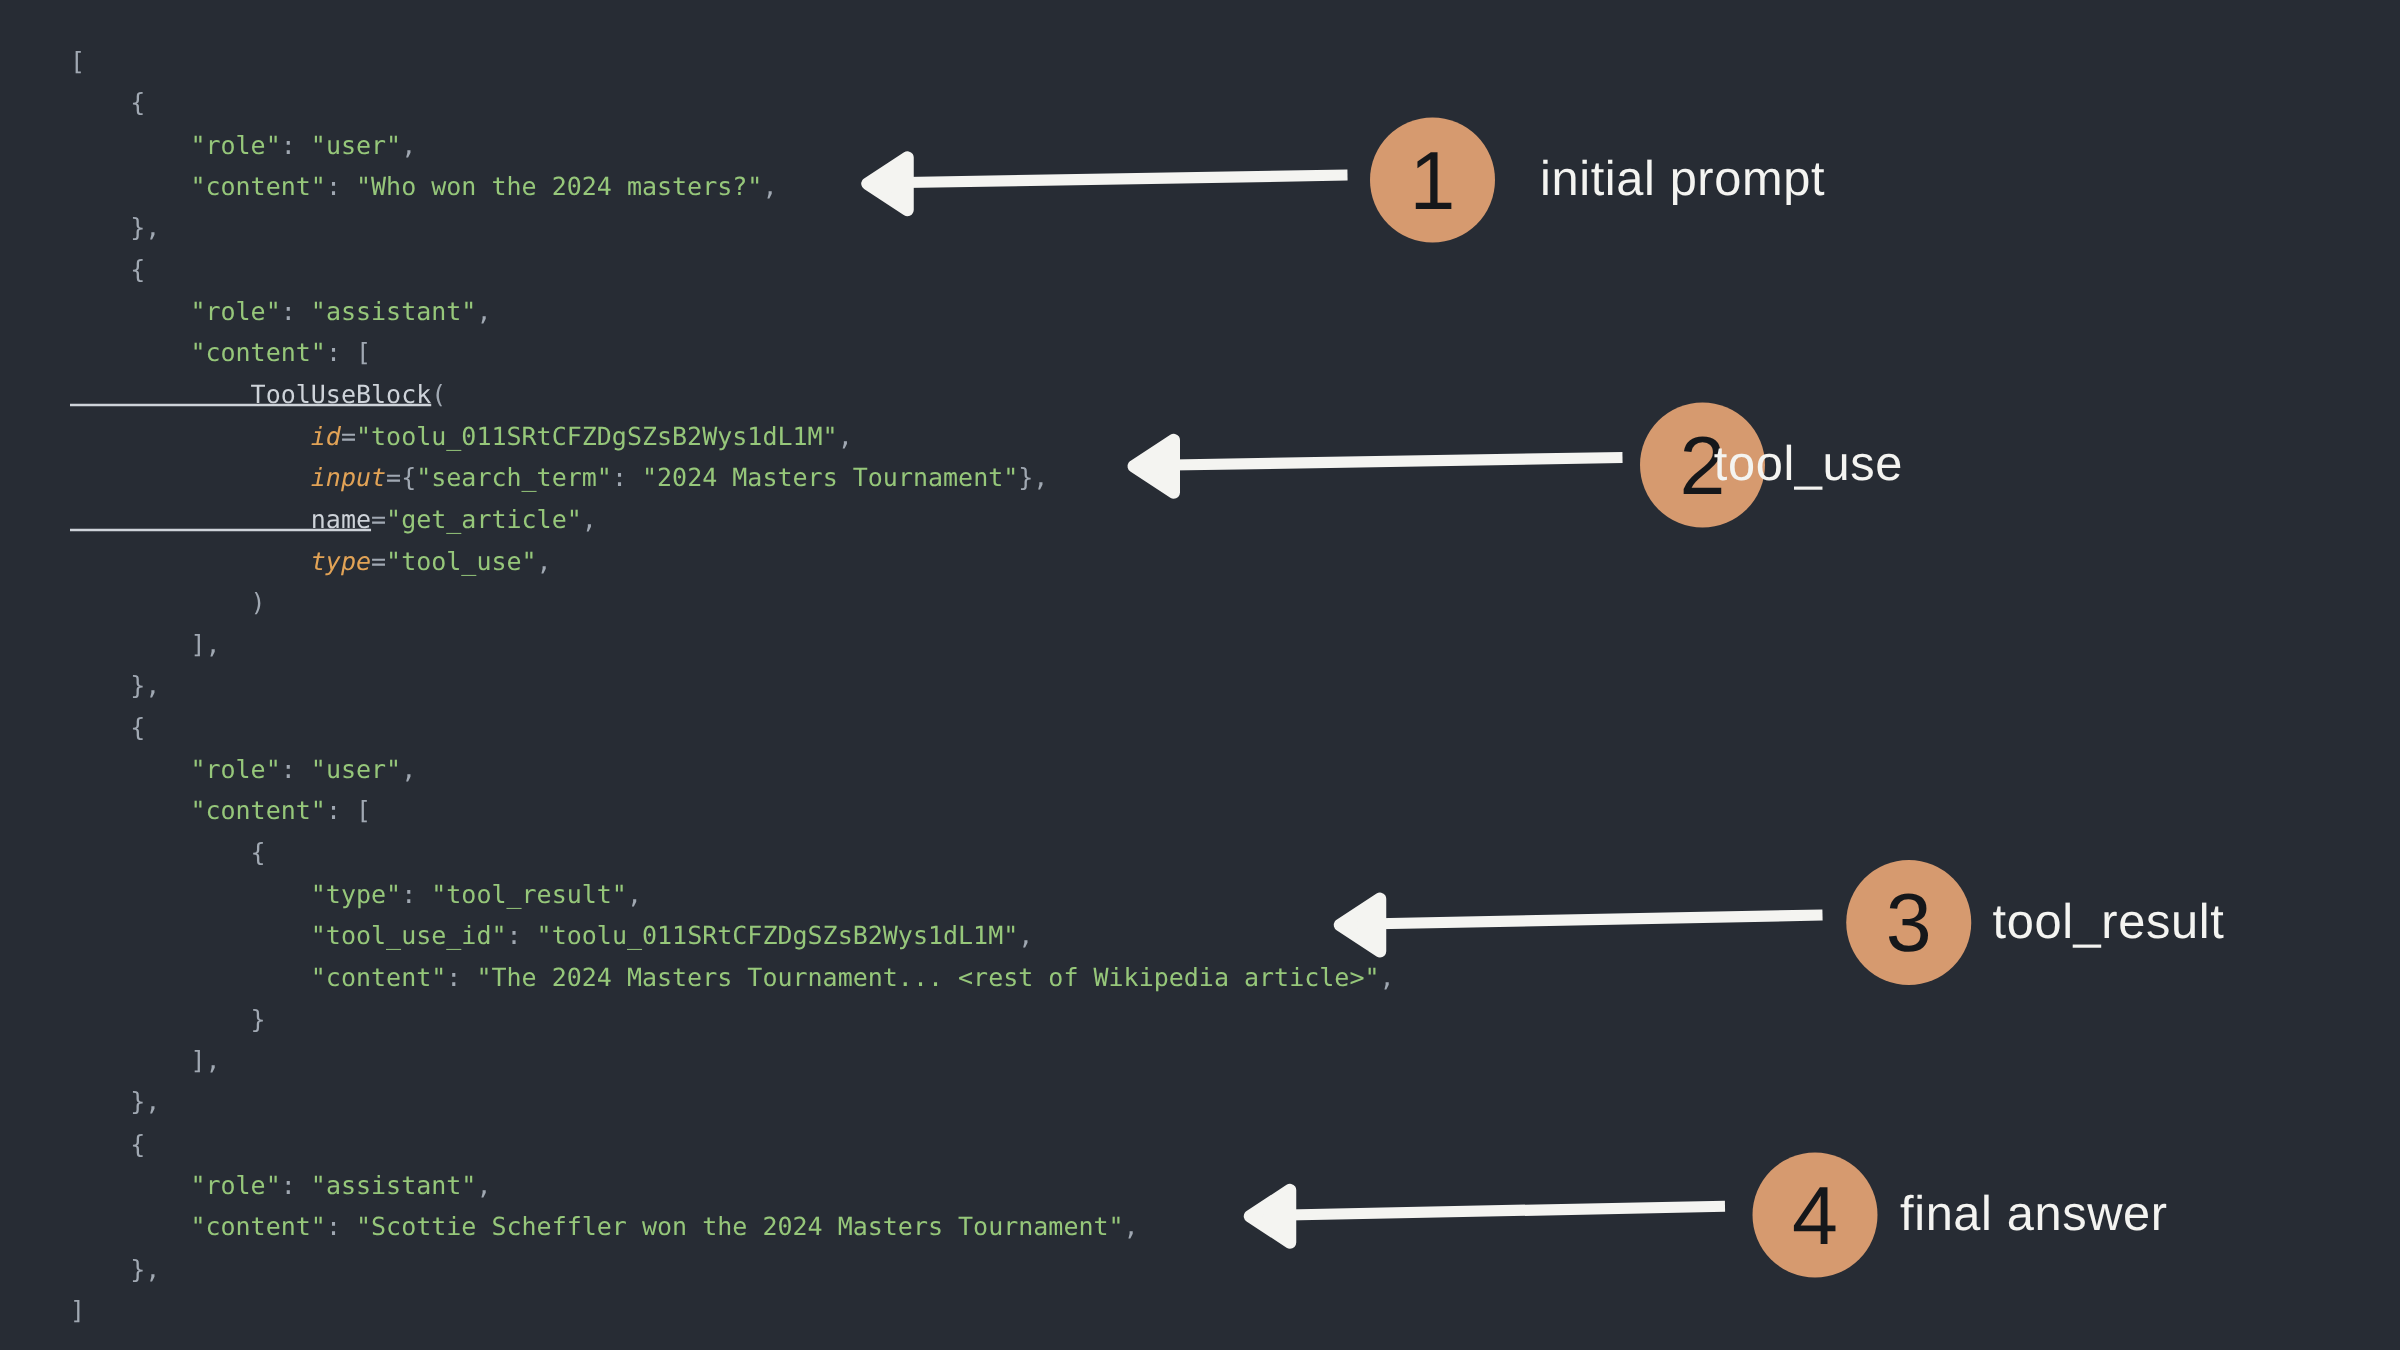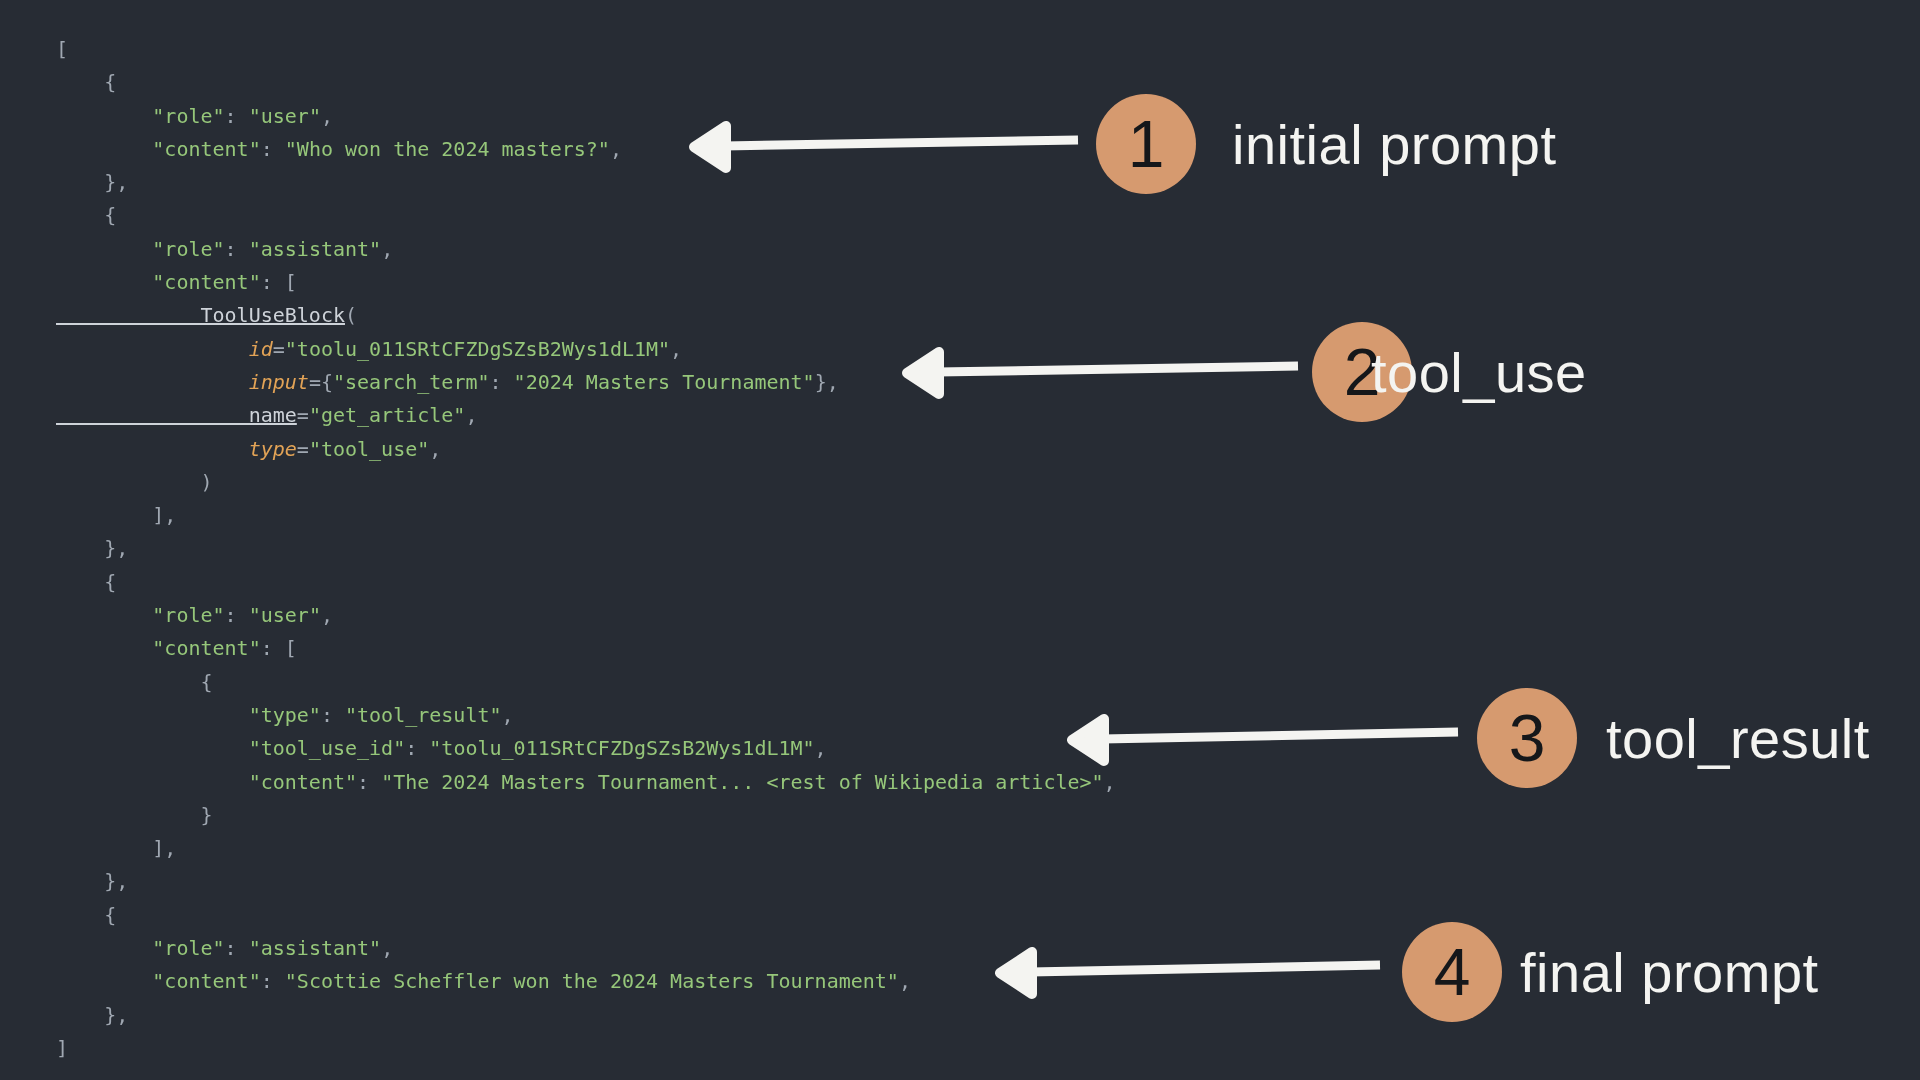--- a/index.html
+++ b/index.html
@@ -41,26 +41,26 @@
     font-size:66px;font-weight:500;
   }
   #badge-1{left:1096px;top:94px;}
   #badge-2{left:1312px;top:322px;}
   #badge-3{left:1477px;top:688px;}
   #badge-4{left:1402px;top:922px;}
 
   
   .ann-label{
     position:absolute;transform:translateY(-50%);
-    color:var(--arrow);font-size:56px;font-weight:500;letter-spacing:0.5px;
+    color:var(--arrow);font-size:39px;font-weight:500;letter-spacing:0.5px;
     white-space:nowrap;
   }
   #label-1{left:1232px;top:144px;}
   #label-2{left:1371px;top:372px;}
-  #label-3{left:1594px;top:738px;margin-left:12px;}
+  #label-3{left:1594px;top:738px;}
   #label-4{left:1520px;top:972px;}
 </style>
 </head>
 <body>
 
 <main>
 
   <div id="code"><div><span class="tk-p">[</span></div><div><span class="tk-p">    {</span></div><div><span class="tk-s">        "role"</span><span class="tk-p">: </span><span class="tk-s">"user"</span><span class="tk-p">,</span></div><div><span class="tk-s">        "content"</span><span class="tk-p">: </span><span class="tk-s">"Who won the 2024 masters?"</span><span class="tk-p">,</span></div><div><span class="tk-p">    },</span></div><div><span class="tk-p">    {</span></div><div><span class="tk-s">        "role"</span><span class="tk-p">: </span><span class="tk-s">"assistant"</span><span class="tk-p">,</span></div><div><span class="tk-s">        "content"</span><span class="tk-p">: [</span></div><div><span class="tk-i">            ToolUseBlock</span><span class="tk-p">(</span></div><div><span class="tk-b">                id</span><span class="tk-p">=</span><span class="tk-s">"toolu_011SRtCFZDgSZsB2Wys1dL1M"</span><span class="tk-p">,</span></div><div><span class="tk-b">                input</span><span class="tk-p">={</span><span class="tk-s">"search_term"</span><span class="tk-p">: </span><span class="tk-s">"2024 Masters Tournament"</span><span class="tk-p">},</span></div><div><span class="tk-i">                name</span><span class="tk-p">=</span><span class="tk-s">"get_article"</span><span class="tk-p">,</span></div><div><span class="tk-b">                type</span><span class="tk-p">=</span><span class="tk-s">"tool_use"</span><span class="tk-p">,</span></div><div><span class="tk-p">            )</span></div><div><span class="tk-p">        ],</span></div><div><span class="tk-p">    },</span></div><div><span class="tk-p">    {</span></div><div><span class="tk-s">        "role"</span><span class="tk-p">: </span><span class="tk-s">"user"</span><span class="tk-p">,</span></div><div><span class="tk-s">        "content"</span><span class="tk-p">: [</span></div><div><span class="tk-p">            {</span></div><div><span class="tk-s">                "type"</span><span class="tk-p">: </span><span class="tk-s">"tool_result"</span><span class="tk-p">,</span></div><div><span class="tk-s">                "tool_use_id"</span><span class="tk-p">: </span><span class="tk-s">"toolu_011SRtCFZDgSZsB2Wys1dL1M"</span><span class="tk-p">,</span></div><div><span class="tk-s">                "content"</span><span class="tk-p">: </span><span class="tk-s">"The 2024 Masters Tournament... &lt;rest of Wikipedia article&gt;"</span><span class="tk-p">,</span></div><div><span class="tk-p">            }</span></div><div><span class="tk-p">        ],</span></div><div><span class="tk-p">    },</span></div><div><span class="tk-p">    {</span></div><div><span class="tk-s">        "role"</span><span class="tk-p">: </span><span class="tk-s">"assistant"</span><span class="tk-p">,</span></div><div><span class="tk-s">        "content"</span><span class="tk-p">: </span><span class="tk-s">"Scottie Scheffler won the 2024 Masters Tournament"</span><span class="tk-p">,</span></div><div><span class="tk-p">    },</span></div><div><span class="tk-p">]</span></div></div>
 
   <svg id="arrows" viewBox="0 0 1920 1080">
@@ -91,15 +91,15 @@
   <div class="badge" id="badge-3">
     <span>3</span>
   </div>
   <div class="badge" id="badge-4">
     <span>4</span>
   </div>
 
   <div class="ann-label" id="label-1">initial prompt</div>
   <div class="ann-label" id="label-2">tool_use</div>
   <div class="ann-label" id="label-3">tool_result</div>
-  <div class="ann-label" id="label-4">final prompt</div>
+  <div class="ann-label" id="label-4">final answer</div>
 
 </main>
 
 </body></html>

